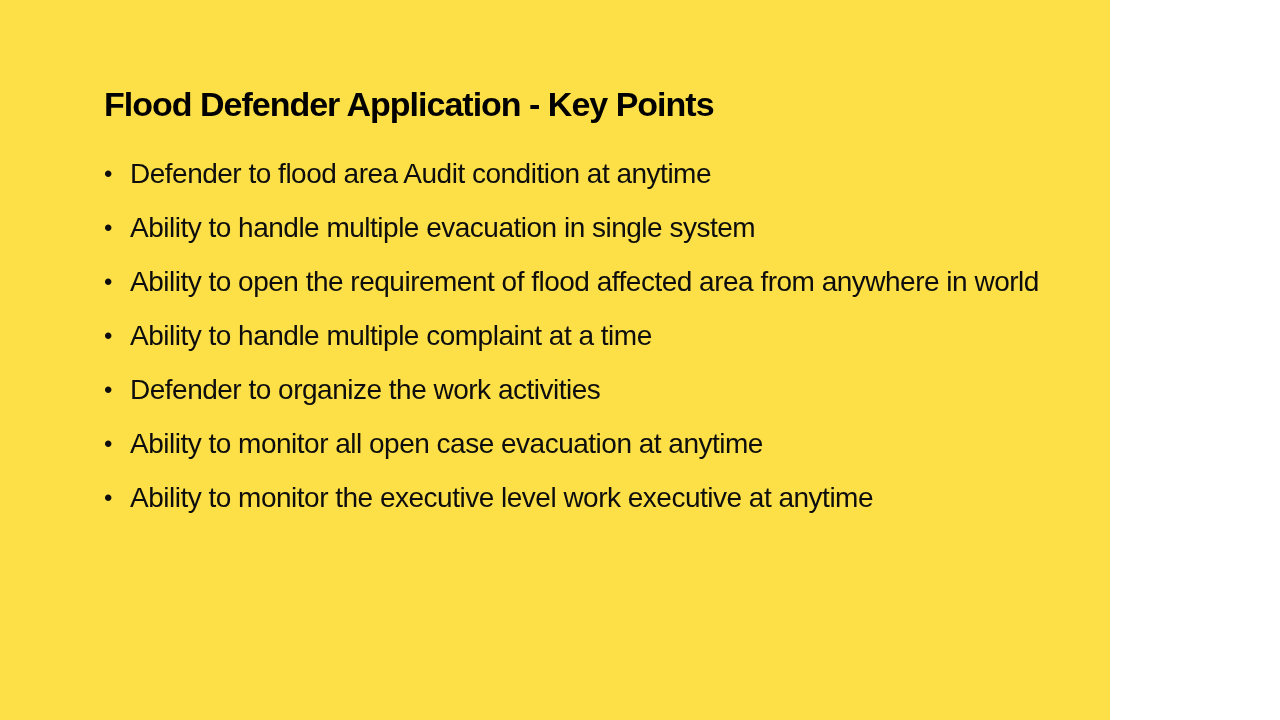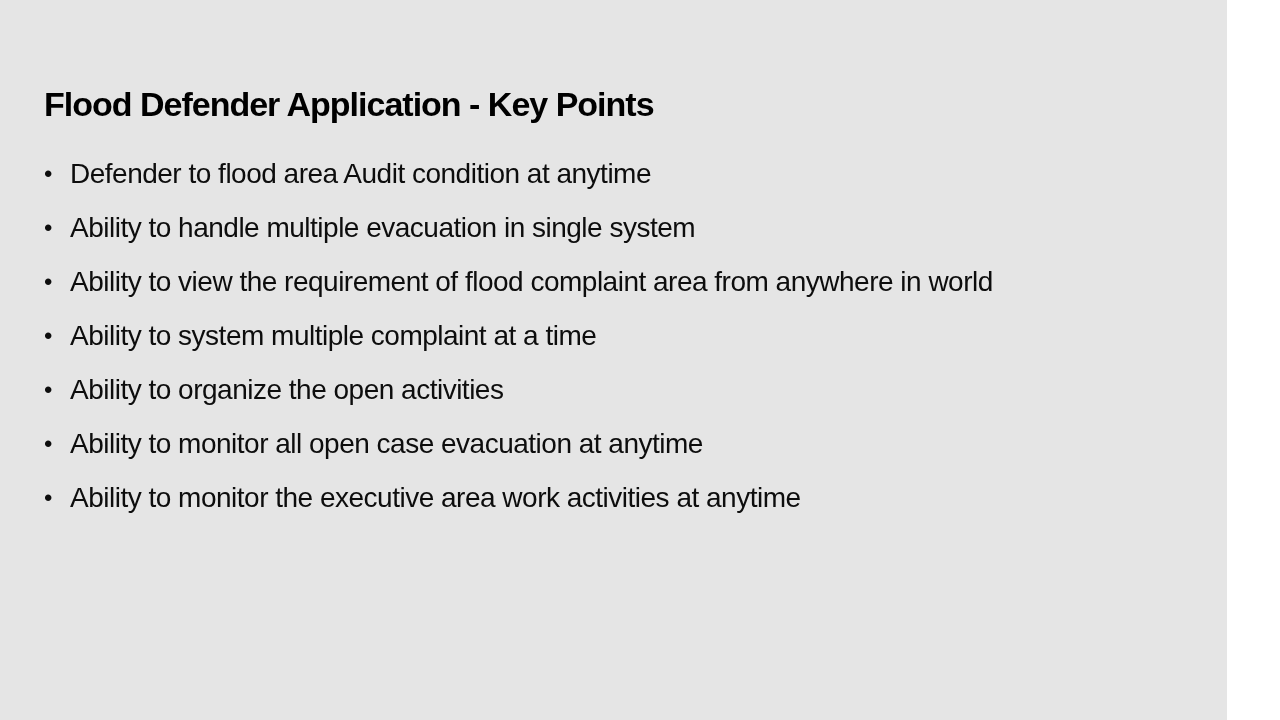--- a/index.html
+++ b/index.html
@@ -9,24 +9,24 @@
   body {
     width: 1280px;
     height: 720px;
     overflow: hidden;
     background: #ffffff;
     font-family: "Liberation Sans", sans-serif;
     color: #000000;
   }
   .slide {
     box-sizing: border-box;
-    width: 1227px;
+    width: 1110px;
     height: 720px;
-    padding: 84px 60px 0 44px;
-    background: #e5e5e5;
+    padding: 84px 60px 0 104px;
+    background: #fde047;
   }
   .slide-title {
     margin: 0 0 30px 0;
     font-size: 34px;
     line-height: 40px;
     font-weight: 700;
     letter-spacing: -1px;
     color: #000000;
     font-family: "Liberation Sans", sans-serif;
   }
@@ -65,32 +65,32 @@
     <li class="bullet-item">
       <span class="bullet-marker">•</span>
       <span class="bullet-text">Defender to flood area Audit condition at anytime</span>
     </li>
     <li class="bullet-item">
       <span class="bullet-marker">•</span>
       <span class="bullet-text">Ability to handle multiple evacuation in single system</span>
     </li>
     <li class="bullet-item">
       <span class="bullet-marker">•</span>
-      <span class="bullet-text">Ability to view the requirement of flood complaint area from anywhere in world</span>
+      <span class="bullet-text">Ability to open the requirement of flood affected area from anywhere in world</span>
     </li>
     <li class="bullet-item">
       <span class="bullet-marker">•</span>
-      <span class="bullet-text">Ability to system multiple complaint at a time</span>
+      <span class="bullet-text">Ability to handle multiple complaint at a time</span>
     </li>
     <li class="bullet-item">
       <span class="bullet-marker">•</span>
-      <span class="bullet-text">Ability to organize the open activities</span>
+      <span class="bullet-text">Defender to organize the work activities</span>
     </li>
     <li class="bullet-item">
       <span class="bullet-marker">•</span>
       <span class="bullet-text">Ability to monitor all open case evacuation at anytime</span>
     </li>
     <li class="bullet-item">
       <span class="bullet-marker">•</span>
-      <span class="bullet-text">Ability to monitor the executive area work activities at anytime</span>
+      <span class="bullet-text">Ability to monitor the executive level work executive at anytime</span>
     </li>
   </ul>
 </div>
 
 </body></html>

